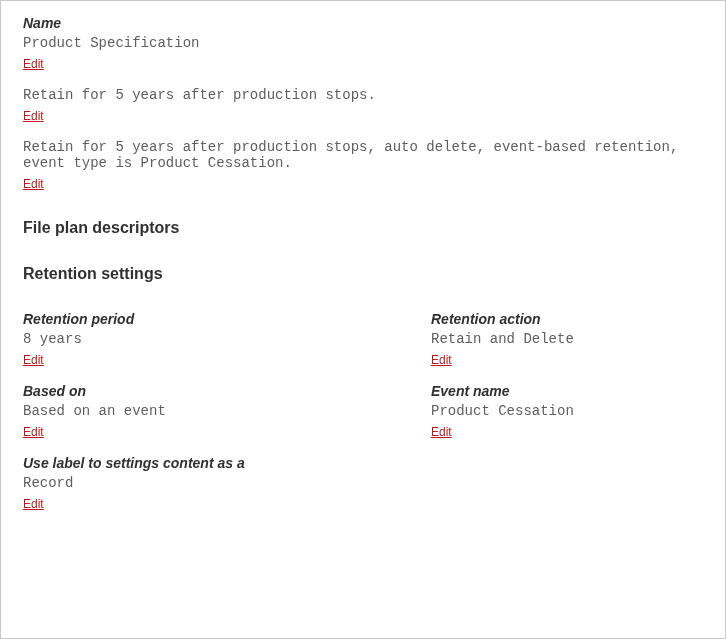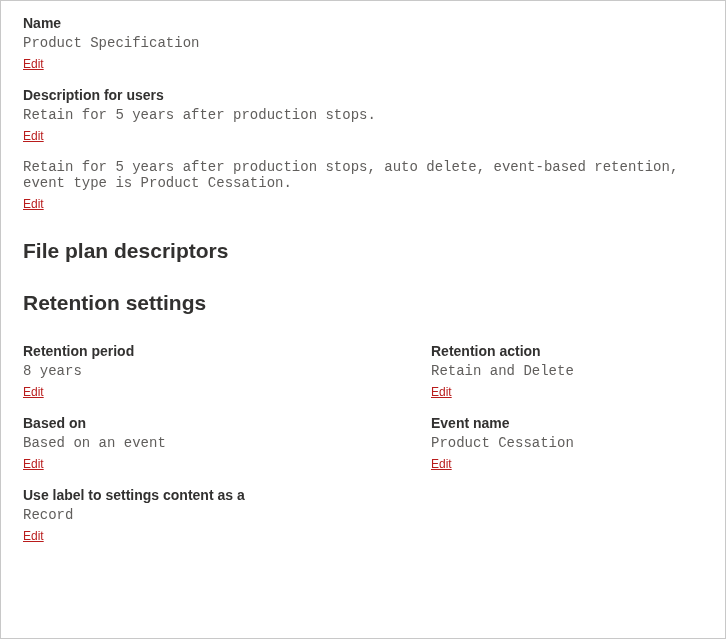--- a/index.html
+++ b/index.html
@@ -17,35 +17,36 @@
     border: 1px solid #c8c8c8;
     padding: 14px 22px 0 22px;
   }
   .field {
     margin-bottom: 16px;
   }
   .field-label {
     font-weight: 600;
     color: #323130;
     margin-bottom: 4px;
+    font-style: italic;
   }
   .field-value {
     color: #605e5c;
     margin-bottom: 4px;
     font-family: Liberation Mono, monospace;
   }
   .edit-link {
     color: #b91c1c;
     text-decoration: underline;
     cursor: pointer;
     font-size: 12px;
     display: inline-block;
   }
   .section-heading {
-    font-size: 21px;
+    font-size: 16px;
     font-weight: 700;
     color: #323130;
     margin-top: 28px;
     margin-bottom: 28px;
   }
   .retention-grid {
     display: flex;
     flex-wrap: wrap;
   }
   .retention-grid .field {
@@ -60,21 +61,20 @@
 </head>
 <body>
 
 <div class="field">
   <div class="field-label">Name</div>
   <div class="field-value">Product Specification</div>
   <a class="edit-link">Edit</a>
 </div>
 
 <div class="field">
-  <div class="field-label">Description for users</div>
   <div class="field-value">Retain for 5 years after production stops.</div>
   <a class="edit-link">Edit</a>
 </div>
 
 <div class="field">
   <div class="field-value">Retain for 5 years after production stops, auto delete, event-based retention, event type is Product Cessation.</div>
   <a class="edit-link">Edit</a>
 </div>
 
 <div class="section-heading">File plan descriptors</div>

